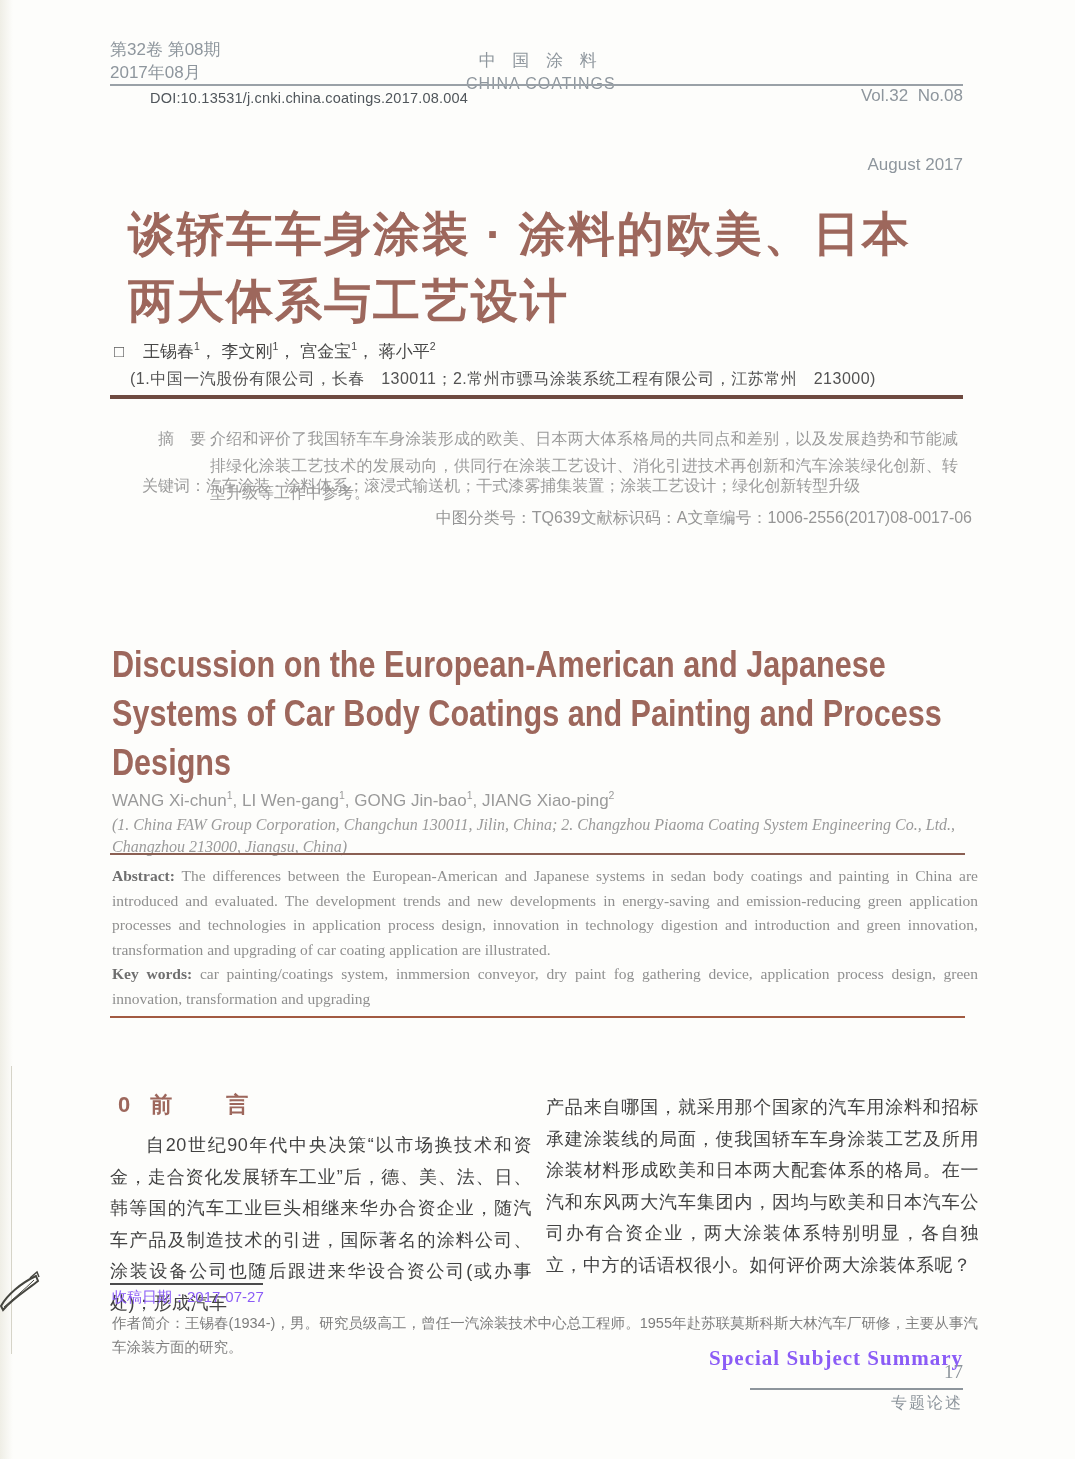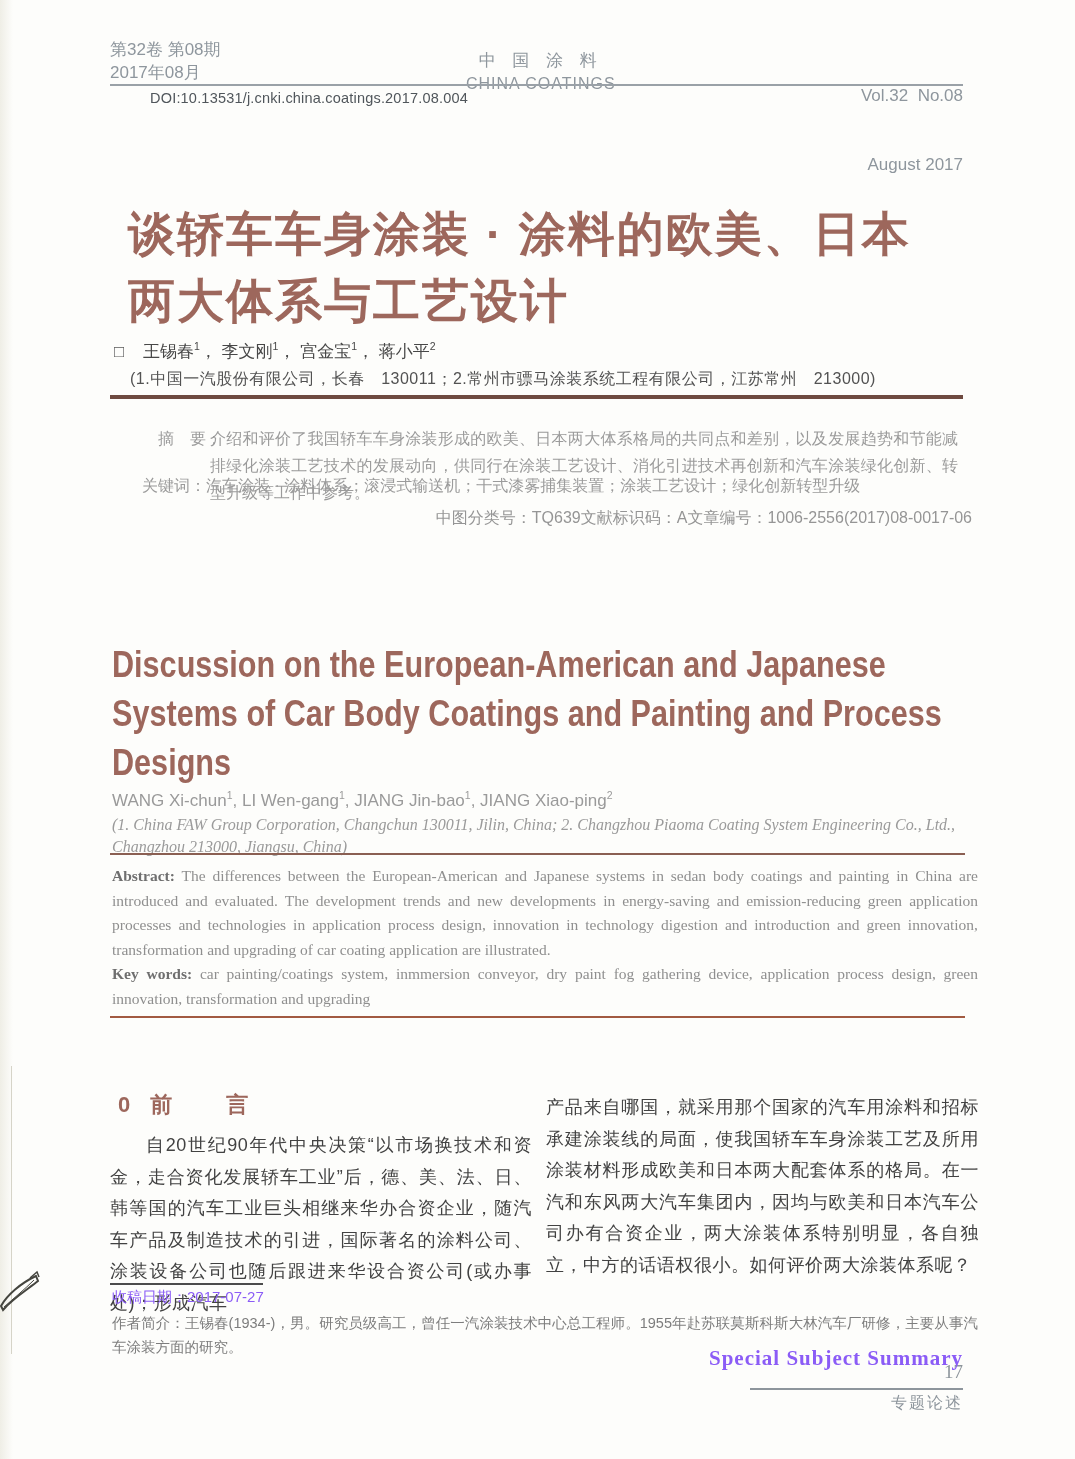--- a/index.html
+++ b/index.html
@@ -136,21 +136,21 @@
 
   <div class="title-en">
     <div>Discussion on the European-American and Japanese</div>
     <div>Systems of Car Body Coatings and Painting and Process</div>
     <div>Designs</div>
   </div>
 
   <div class="authors-en">
     <span><span>WANG Xi-chun</span><sup>1</sup><span>, </span></span>
     <span><span>LI Wen-gang</span><sup>1</sup><span>, </span></span>
-    <span><span>JIANG Jin-bao</span><sup>1</sup><span>, </span></span>
+    <span><span>GONG Jin-bao</span><sup>1</sup><span>, </span></span>
     <span><span>JIANG Xiao-ping</span><sup>2</sup><span></span></span>
   </div>
   <div class="affil-en">(1. China FAW Group Corporation, Changchun 130011, Jilin, China; 2. Changzhou Piaoma Coating System Engineering Co., Ltd., Changzhou 213000, Jiangsu, China)</div>
   <div class="rule-thin"></div>
 
   <div class="abs-en">
     <p><span class="blbl">Abstract:</span><span> The differences between the European-American and Japanese systems in sedan body coatings and painting in China are introduced and evaluated. The development trends and new developments in energy-saving and emission-reducing green application processes and technologies in application process design, innovation in technology digestion and introduction and green innovation, transformation and upgrading of car coating application are illustrated.</span></p>
     <p><span class="blbl">Key words:</span><span> car painting/coatings system, inmmersion conveyor, dry paint fog gathering device, application process design, green innovation, transformation and upgrading</span></p>
   </div>
   <div class="rule-red"></div>

